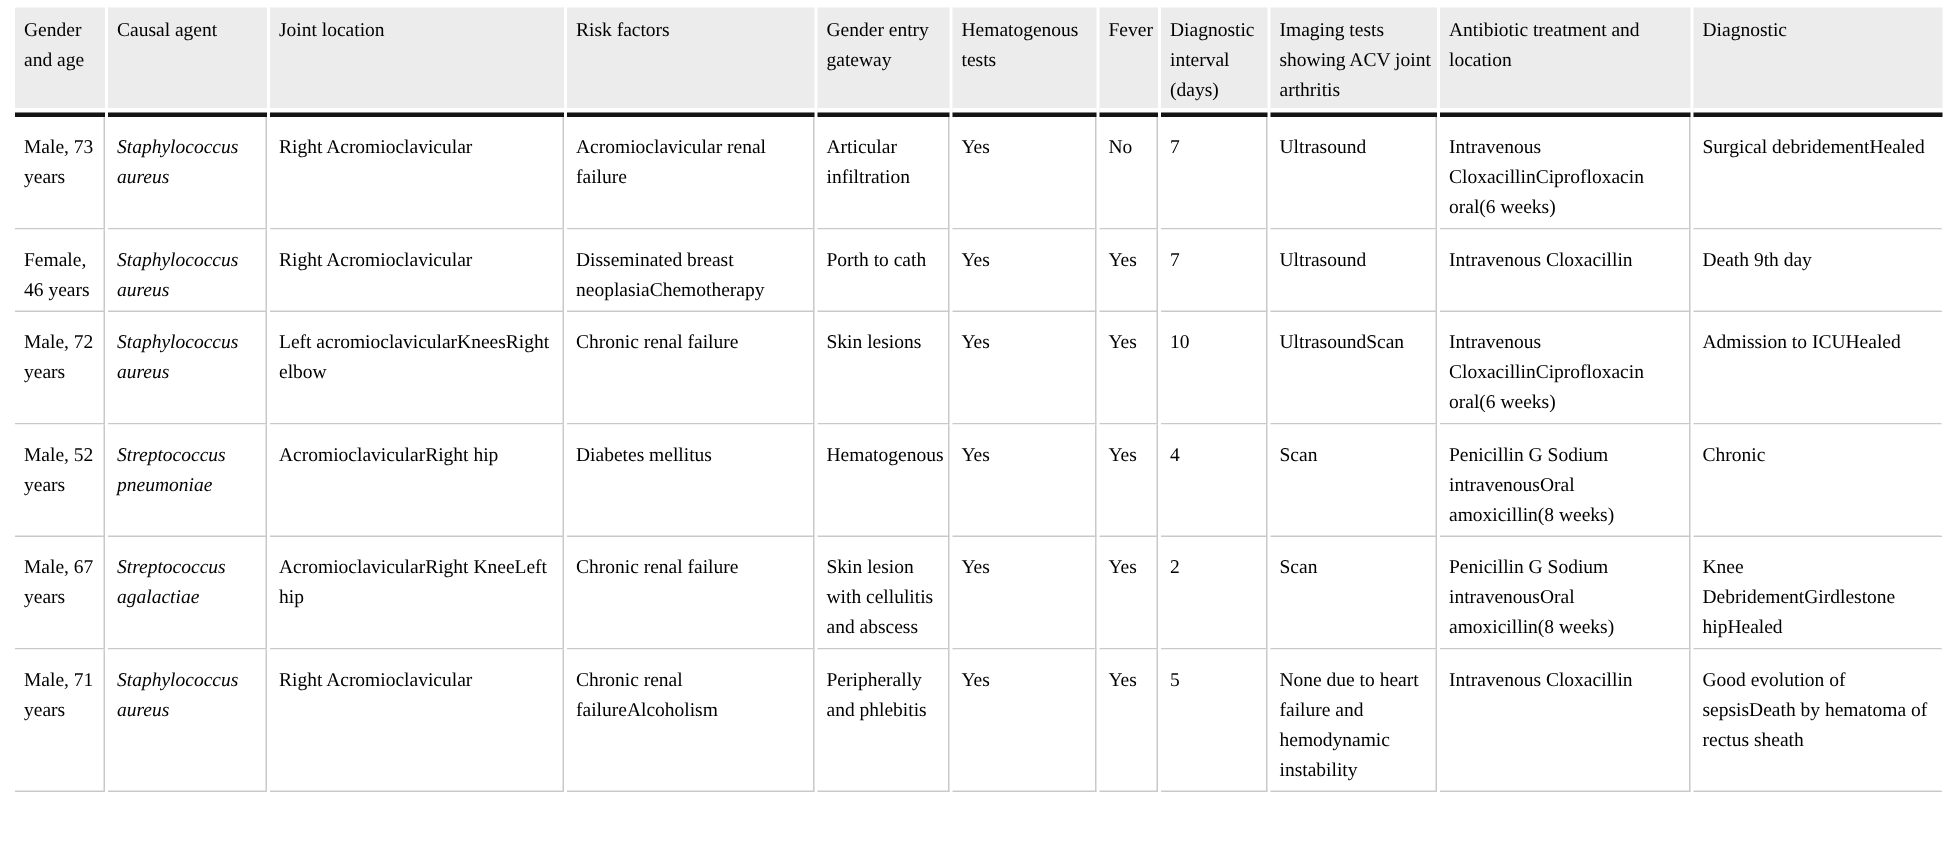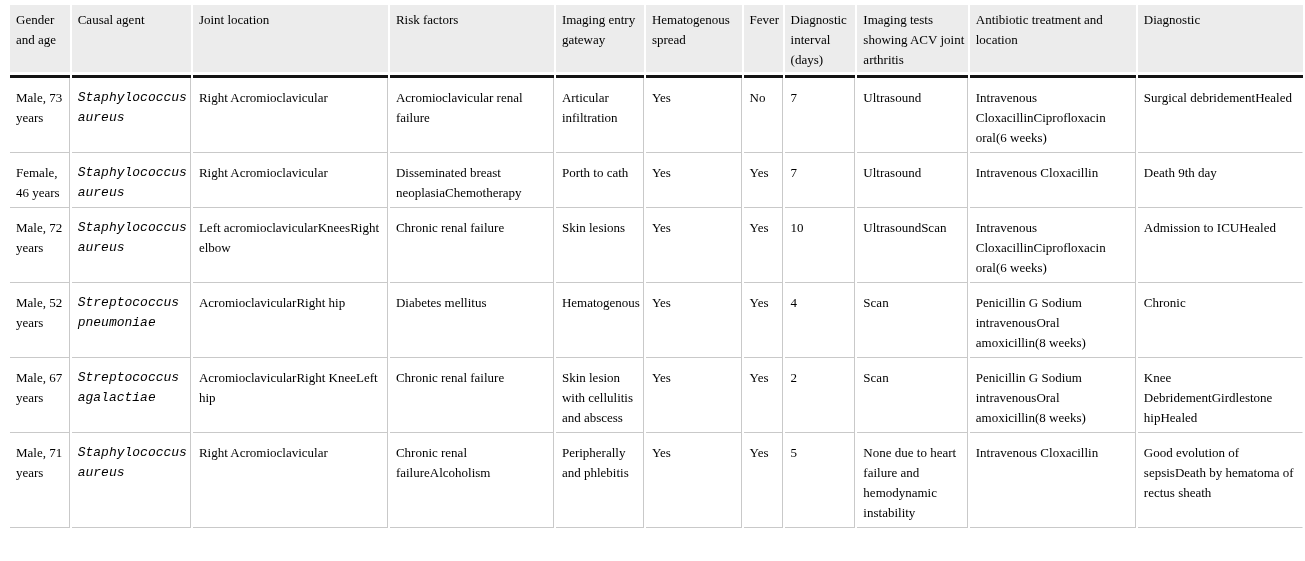--- a/index.html
+++ b/index.html
@@ -44,21 +44,21 @@
     padding:5px 3px 5px 6px;
     margin-top:28px;
   }
   td{
     background:#ffffff;
     border-bottom:1px solid var(--grid);
     border-right:1px solid var(--grid);
     padding:10px 3px 4px 6px;
   }
   td.last{border-right:1px solid transparent;font-family:Liberation Serif, serif;}
-  td.italic{font-style:italic;font-family:Liberation Mono, monospace;}
+  td.italic{font-style:italic;}
   
   col.c0{width:60px}  col.c1{width:106px} col.c2{width:196px}
   col.c3{width:165px} col.c4{width:86px}  col.c5{width:96px}
   col.c6{width:39px}  col.c7{width:71px}  col.c8{width:111px}
   col.c9{width:167px} col.c10{width:166px}
 </style>
 </head>
 <body>
 
 <div class="page">
@@ -75,22 +75,22 @@
       <col class="c8">
         <col class="c9">
         <col class="c10">
     </colgroup>
     <thead>
       <tr>
           <th>Gender and age</th>
           <th>Causal agent</th>
           <th>Joint location</th>
           <th>Risk factors</th>
-          <th>Imaging entry gateway</th>
-          <th>Hematogenous spread</th>
+          <th>Gender entry gateway</th>
+          <th>Hematogenous tests</th>
           <th>Fever</th>
           <th>Diagnostic interval (days)</th>
           <th>Imaging tests showing ACV joint arthritis</th>
           <th>Antibiotic treatment and location</th>
           <th>Diagnostic</th>
         </tr>
     </thead>
     <tbody>
         <tr>
           <td>Male, 73 years</td>

